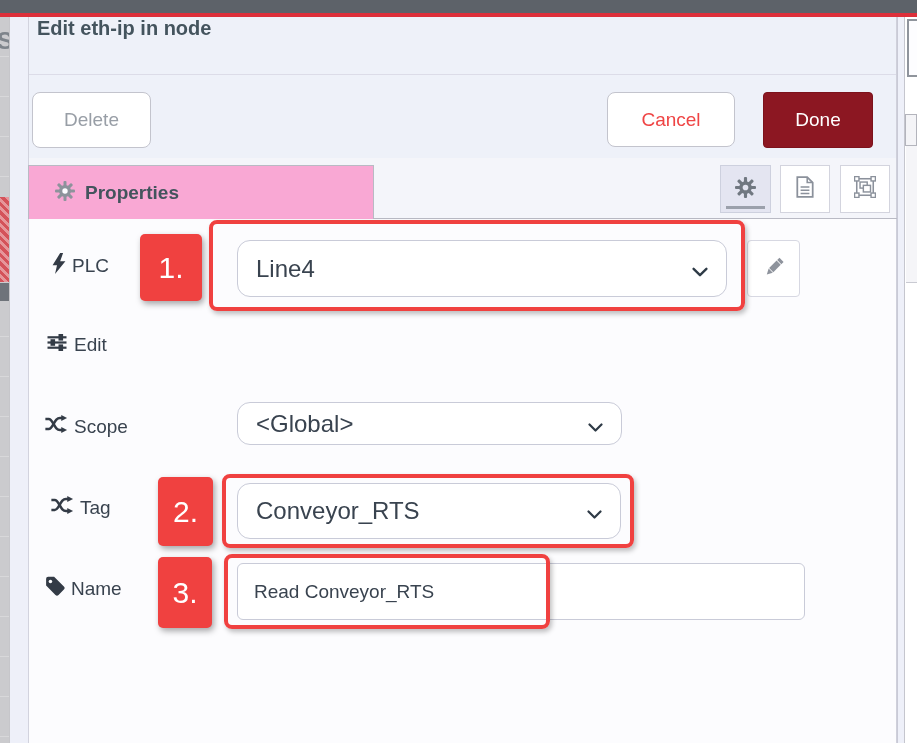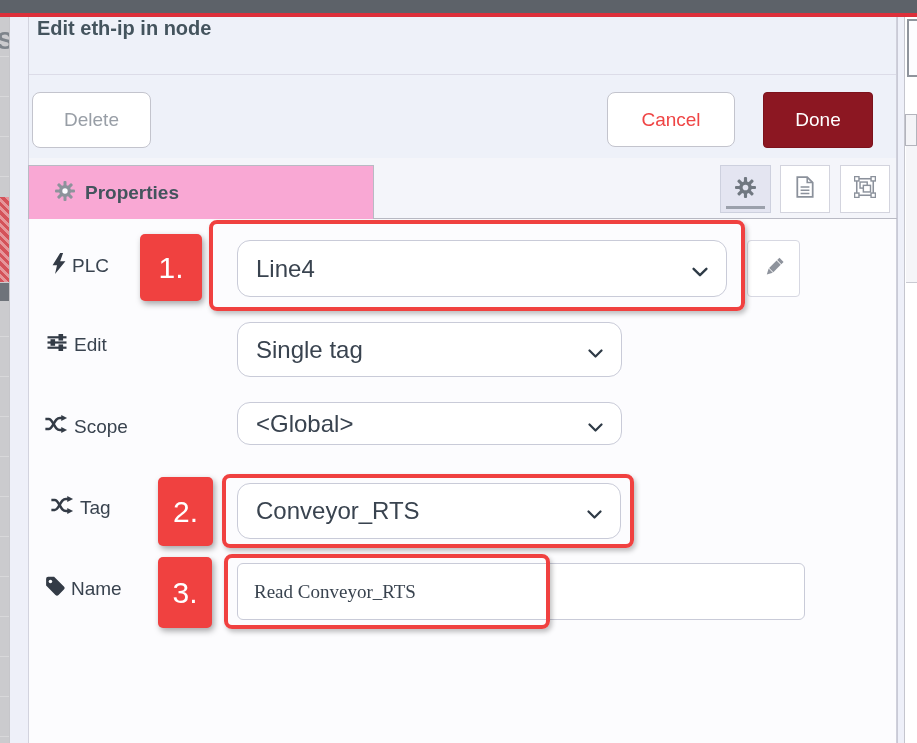--- a/index.html
+++ b/index.html
@@ -60,21 +60,21 @@
   .icon-btn{position:absolute;top:165px;width:51px;height:48px;background:#fff;border:1px solid #d3d4de;
     display:flex;align-items:center;justify-content:center}
   .icon-btn.selected{background:#e4e5f1;border-color:#cdd0de}
   .icon-btn .underline{position:absolute;left:5px;right:5px;bottom:3px;height:3px;background:#9ba0ab}
 
   
   .field-label{position:absolute;display:flex;align-items:center;gap:6px;font-size:19px;color:var(--ink)}
   .select{position:absolute;background:#fff;border:1px solid var(--border-soft);border-radius:13px;
     display:flex;align-items:center;justify-content:space-between;font-size:24px;color:var(--ink);padding:0 18px;cursor:default}
   .text-input{position:absolute;background:#fff;border:1px solid var(--border-soft);border-radius:6px;
-    font-size:19px;color:var(--ink);padding:0 16px;font-family:Liberation Serif, serif;outline:none}
+    font-size:19px;color:var(--ink);padding:0 16px;font-family:Liberation Sans, sans-serif;outline:none}
   .edit-btn{position:absolute;left:747px;top:240px;width:53px;height:57px;background:#fff;border:1px solid #d7d8e2;
     border-radius:4px;display:flex;align-items:center;justify-content:center}
 
   
   .annotation-badge{position:absolute;background:var(--red);color:#fff;border-radius:5px;
     display:flex;align-items:center;justify-content:center;font-size:30px;box-shadow:2px 3px 6px rgba(0,0,0,.35);z-index:5}
   .badge-1{left:140px;top:234px;width:62px;height:67px}
   .badge-2{left:158px;top:477px;width:55px;height:69px}
   .badge-3{left:158px;top:557px;width:54px;height:71px}
   .annotation-box{position:absolute;border:4px solid var(--red);border-radius:8px;
@@ -208,28 +208,20 @@
             <rect x="11" y="0" width="4.6" height="6.6"></rect>
           <rect y="7.4" width="19" height="2.2"></rect>
             <rect x="3" y="5.2" width="4.6" height="6.6"></rect>
           <rect y="12.6" width="19" height="2.2"></rect>
             <rect x="11" y="10.4" width="4.6" height="6.6"></rect>
         </g>
       </svg>
     </span>
     <span>Edit</span>
   </div>
-  <div class="select" style="left:237px;top:322px;width:385px;height:55px">
-    <span>Single tag</span>
-    <span>
-      <svg width="15" height="9" viewBox="0 0 15 9">
-          <path d="M1.5 1.5 L7.5 7.5 L13.5 1.5" fill="none" stroke="#2e3a46" stroke-width="2.2" stroke-linecap="round" stroke-linejoin="round"></path>
-        </svg>
-    </span>
-  </div>
 
   <div class="field-label" style="left:45px;top:415px">
     <span>
       <svg width="23" height="18" viewBox="0 0 21 17">
         <g stroke="#333b46" stroke-width="2.4" fill="none">
           <path d="M0 13.2 h3.2 c3 0 4.2-5.6 7.2-8.8 c1.2-1.3 2.2-1.6 3.4-1.6 h2"></path>
           <path d="M0 3.8 h3.2 c3 0 4.2 5.6 7.2 8.8 c1.2 1.3 2.2 1.6 3.4 1.6 h2"></path>
         </g>
         <g fill="#333b46">
           <path d="M15 0 l5.5 2.8 L15 5.6 Z"></path>

